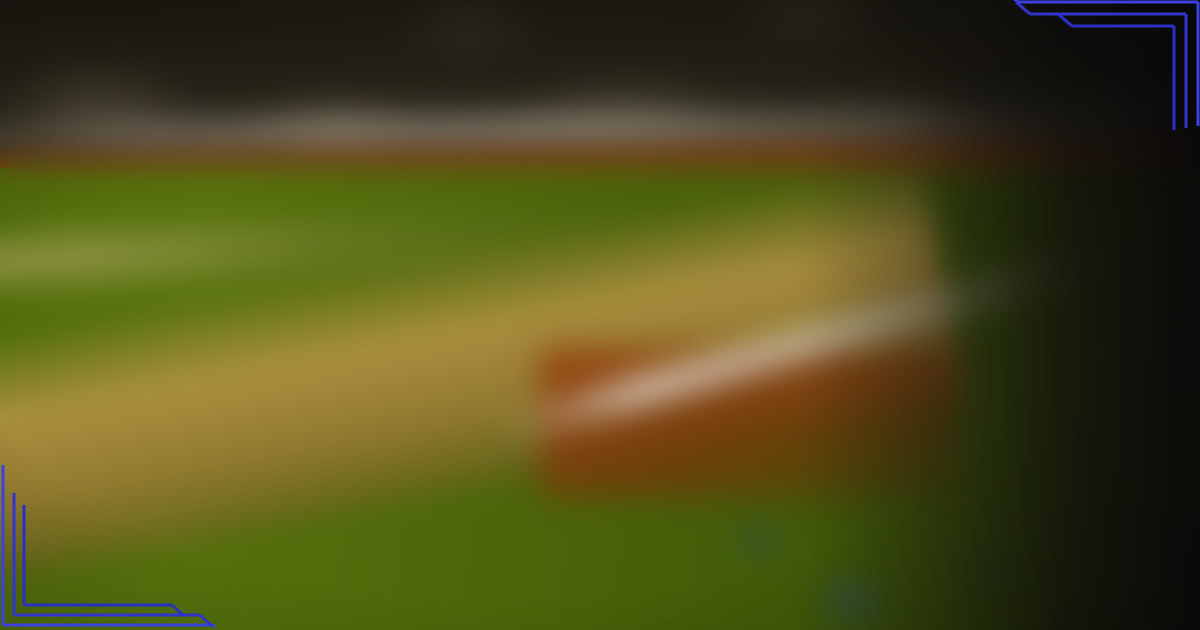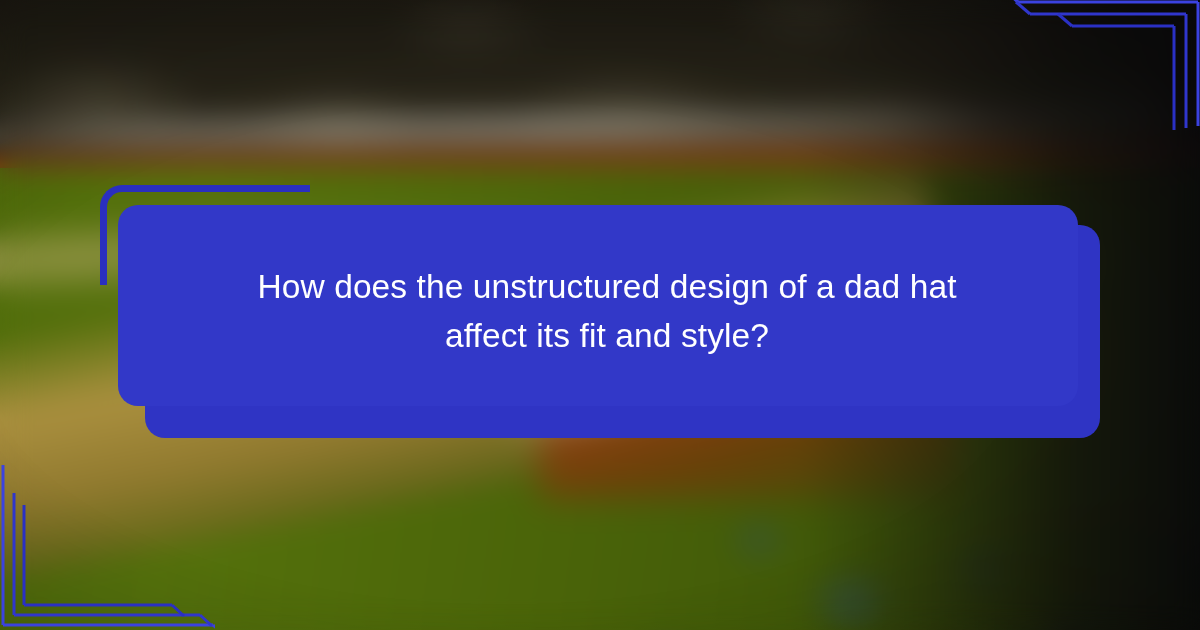--- a/index.html
+++ b/index.html
@@ -229,22 +229,14 @@
       <path d="M 14 28 L 14 150" stroke="#3036cc" stroke-width="3" fill="none"></path>
       <path d="M 14 150 L 200 150" stroke="#3036cc" stroke-width="3" fill="none"></path>
       <path d="M 24 40 L 24 140" stroke="#2a30c4" stroke-width="3" fill="none"></path>
       <path d="M 24 140 L 172 140" stroke="#2a30c4" stroke-width="3" fill="none"></path>
       <path d="M 213 160 L 224 170" stroke="#3b42e0" stroke-width="3" fill="none"></path>
       <path d="M 200 150 L 212 161" stroke="#3036cc" stroke-width="3" fill="none"></path>
       <path d="M 172 140 L 184 151" stroke="#2a30c4" stroke-width="3" fill="none"></path>
     </svg>
   </div>
 
-  <div id="card-group">
-    <div class="card-bracket"></div>
-    <div class="card-back"></div>
-    <div class="card-front"></div>
-    <div class="card-text">
-      <div class="question-title">How does the unstructured design of a dad hat affect its fit and style?</div>
-    </div>
-  </div>
 
 </div>
 
 </body></html>

